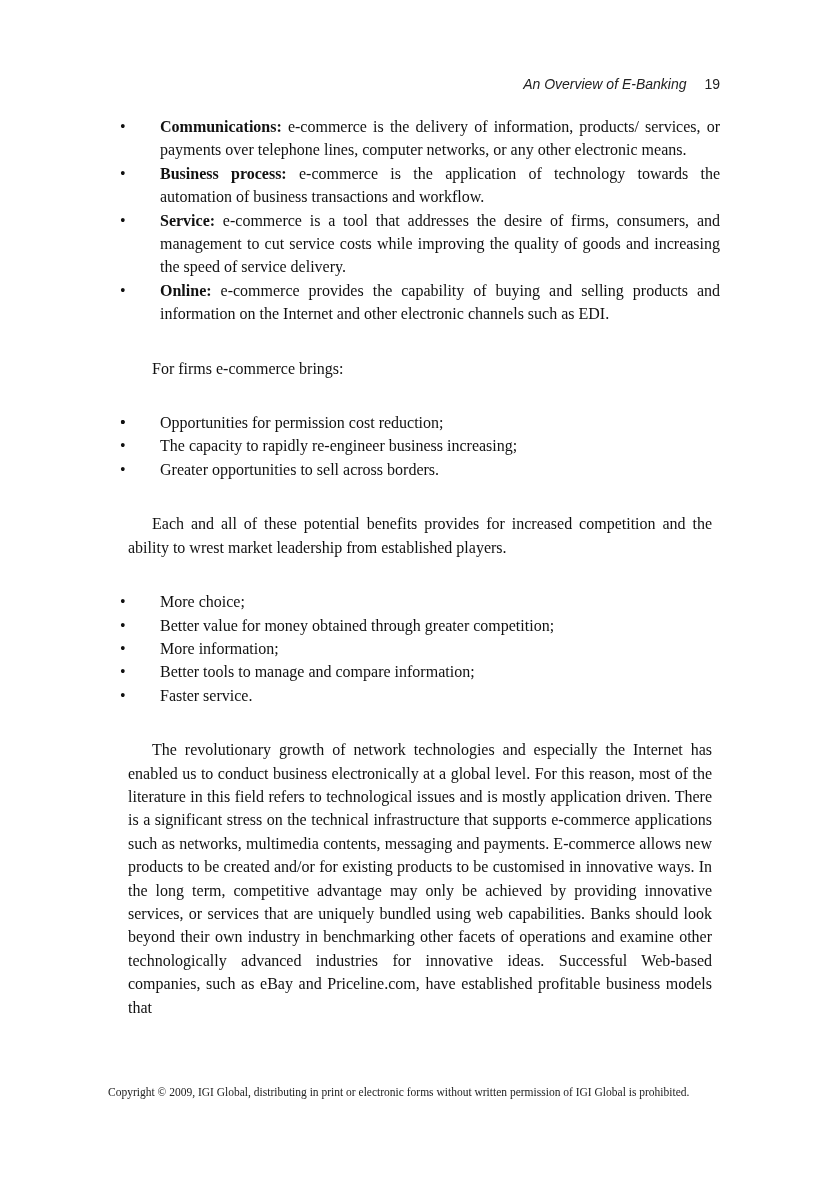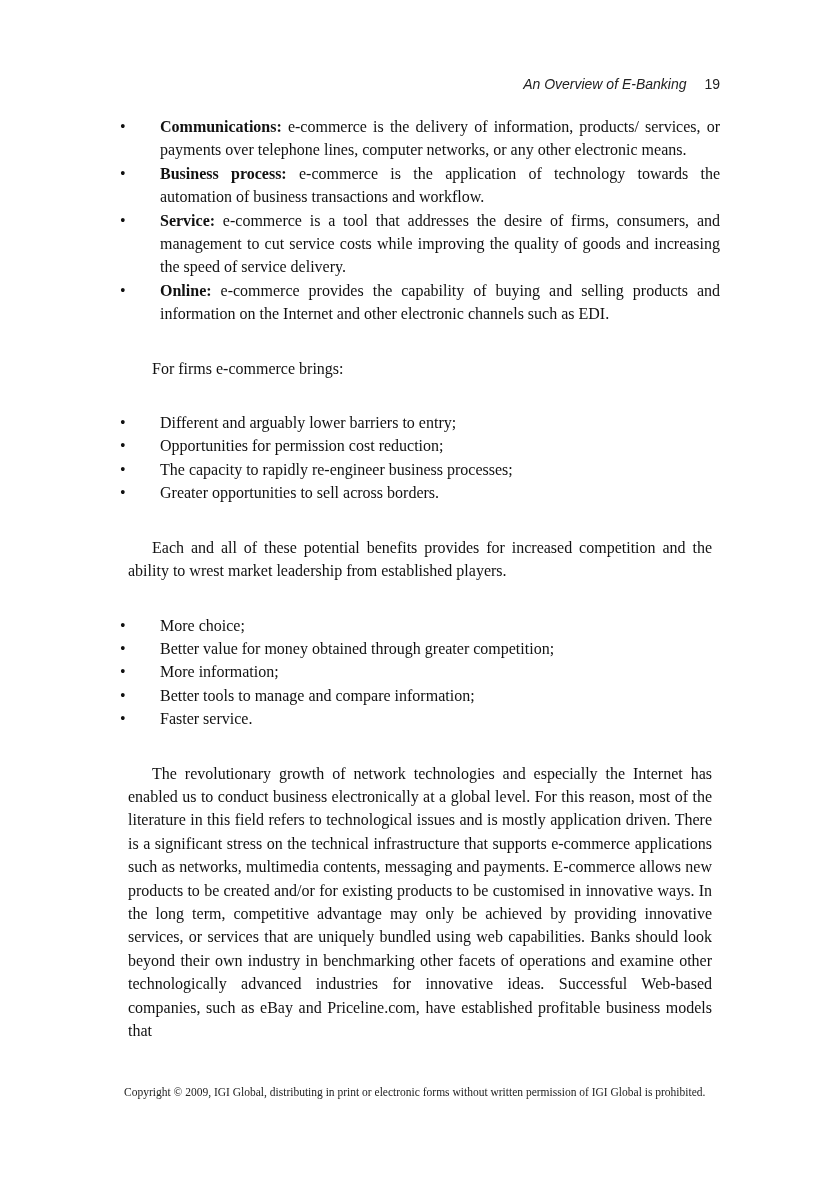--- a/index.html
+++ b/index.html
@@ -54,21 +54,21 @@
   ul.bullets li b { font-weight: bold; }
   p {
     margin: 8px;
     text-align: justify;
   }
   p.indent { text-indent: 24px; }
   .gap { height: 23px; }
 
   .footer {
     position: absolute;
-    left: 124px;
+    left: 108px;
     top: 1085px;
     width: 600px;
     font-size: 11.5px;
     line-height: 15px;
     color: #222;
   }
 </style>
 </head>
 <body>
 
@@ -96,23 +96,23 @@
       <span class="bullet">•</span>
       <b>Online:</b><span> e-commerce provides the capability of buying and selling products and information on the Internet and other electronic channels such as EDI.</span>
     </li>
   </ul>
 
   <div class="gap"></div>
   <p class="indent">For firms e-commerce brings:</p>
   <div class="gap"></div>
 
   <ul class="bullets">
-    <li><span class="bullet">•</span><span>Different and arguably lower barriers to entry;</span></li>
+    <li><span class="bullet">•</span></li>
     <li><span class="bullet">•</span><span>Opportunities for permission cost reduction;</span></li>
-    <li><span class="bullet">•</span><span>The capacity to rapidly re-engineer business processes;</span></li>
+    <li><span class="bullet">•</span><span>The capacity to rapidly re-engineer business increasing;</span></li>
     <li><span class="bullet">•</span><span>Greater opportunities to sell across borders.</span></li>
   </ul>
 
   <div class="gap"></div>
   <p class="indent">Each and all of these potential benefits provides for increased competition and the ability to wrest market leadership from established players.</p>
   <div class="gap"></div>
 
   <ul class="bullets">
     <li><span class="bullet">•</span><span>More choice;</span></li>
     <li><span class="bullet">•</span><span>Better value for money obtained through greater competition;</span></li>

